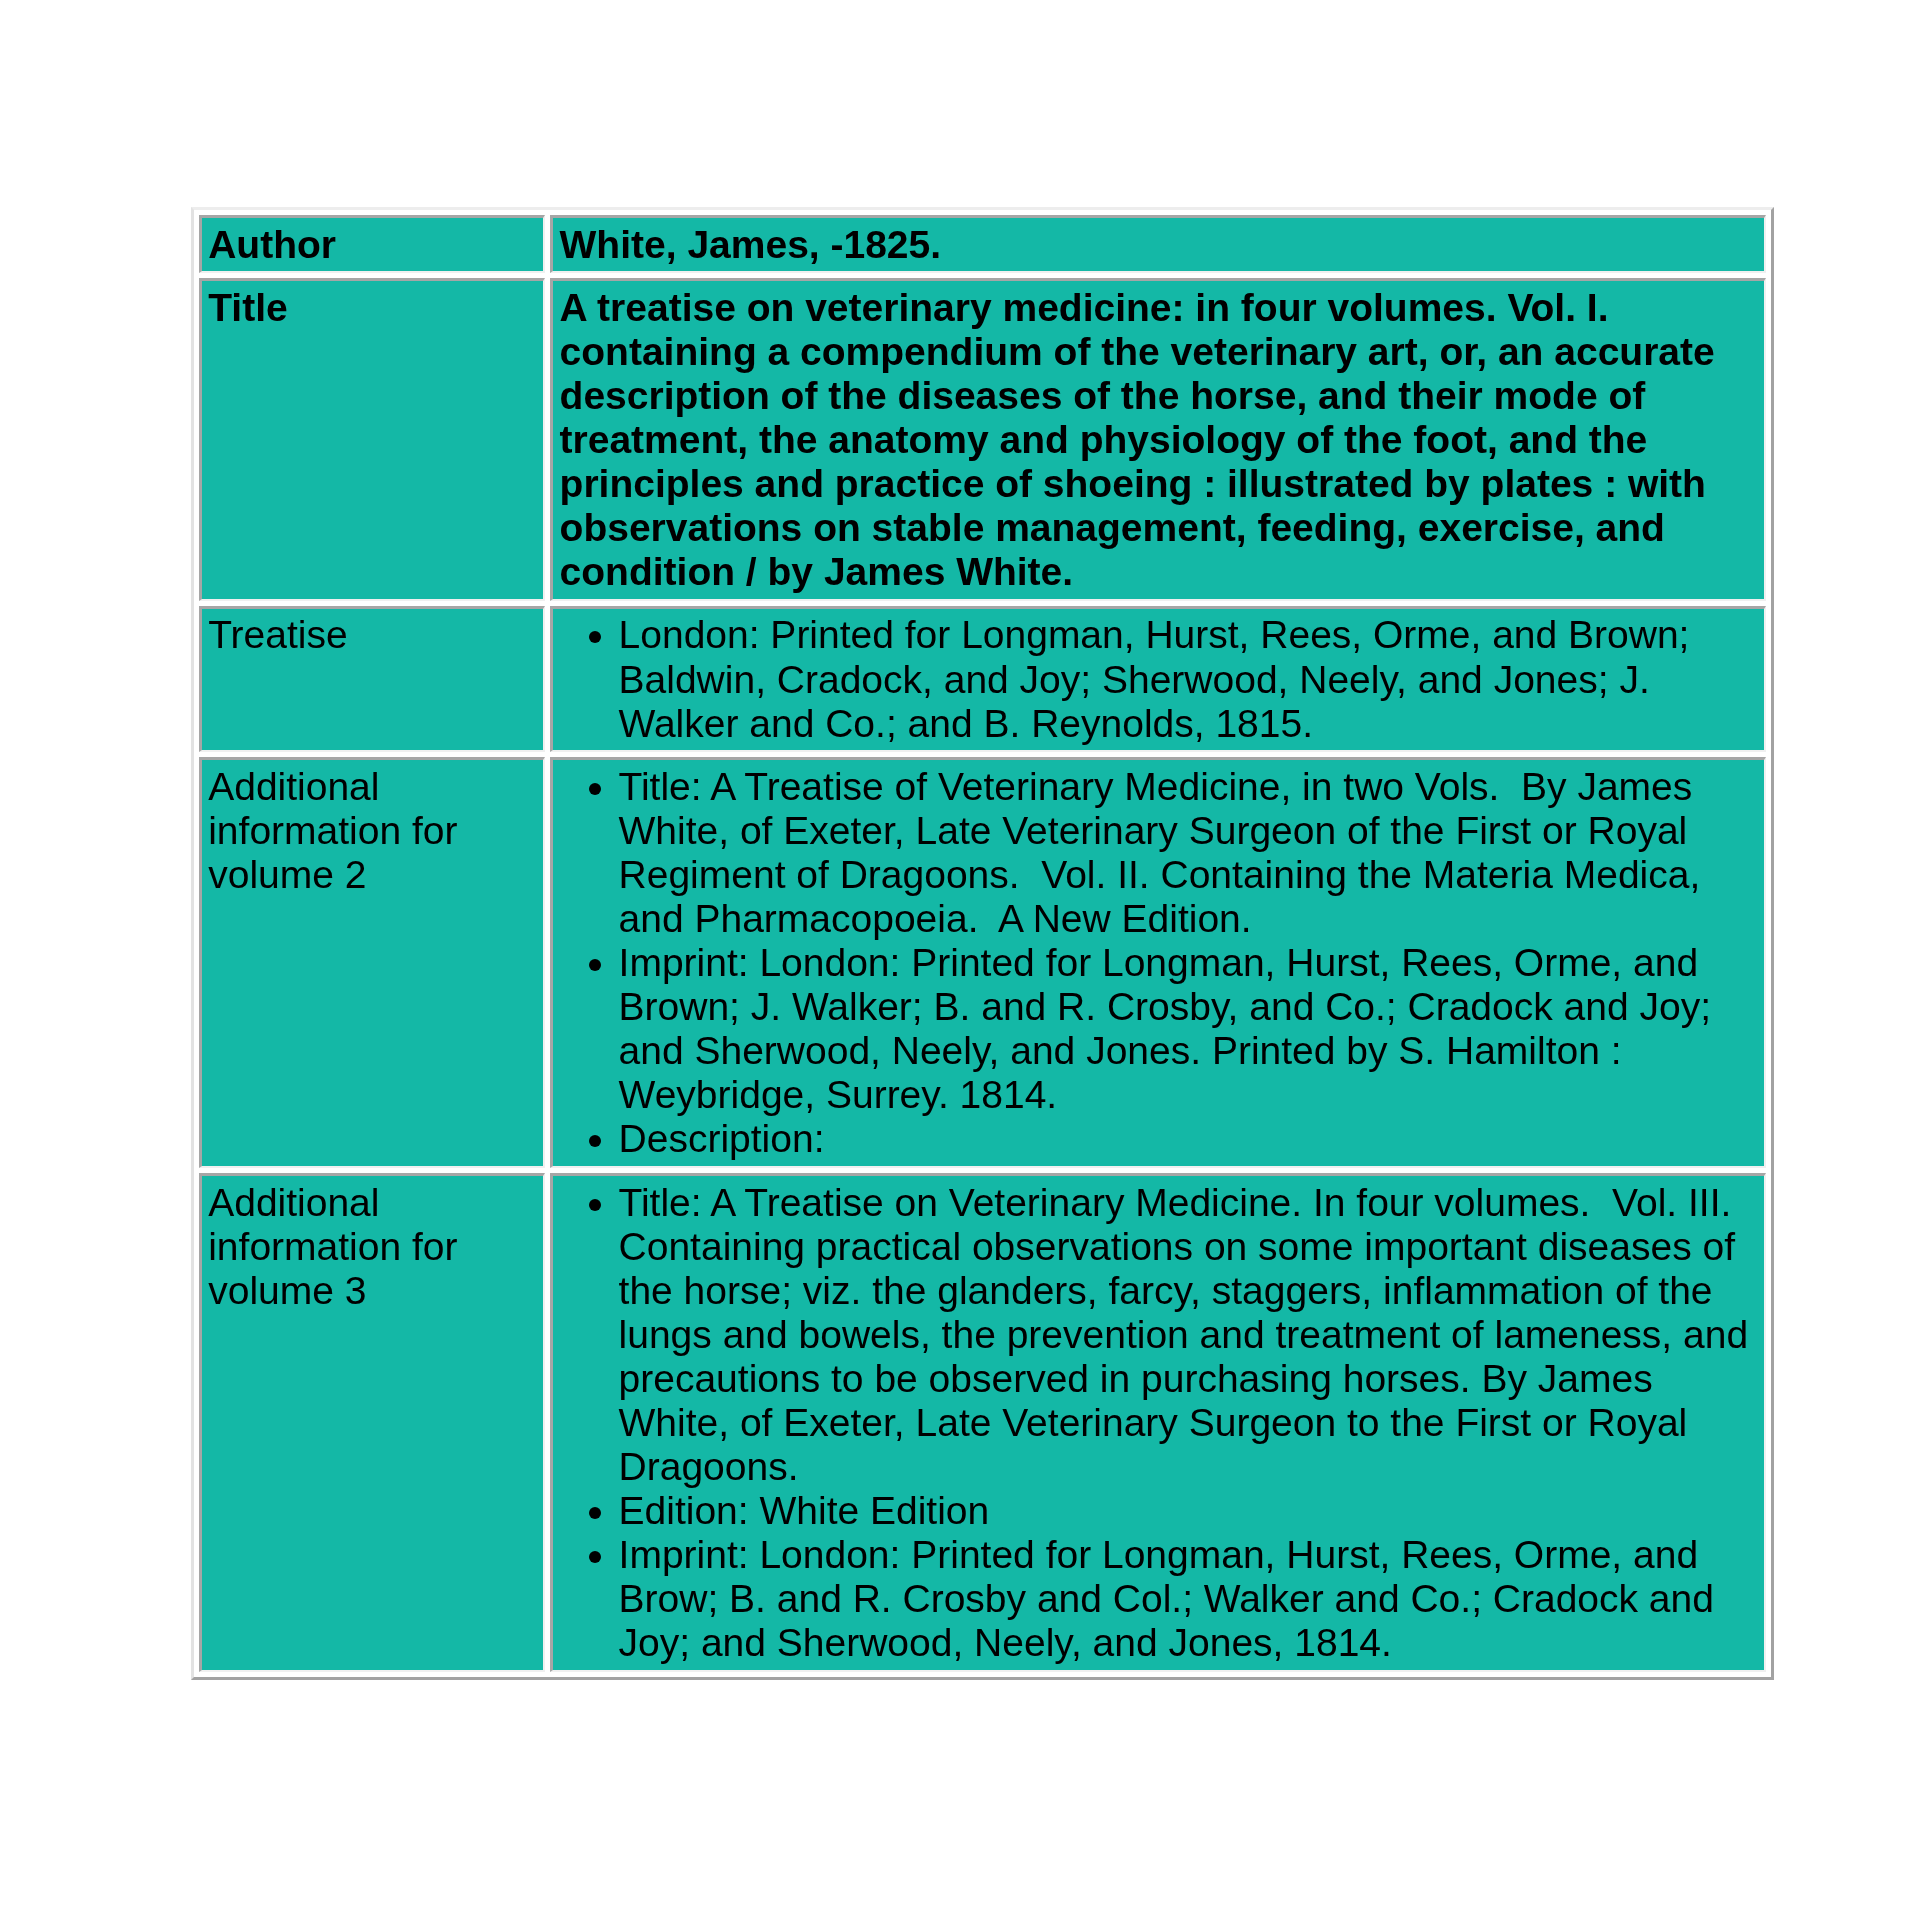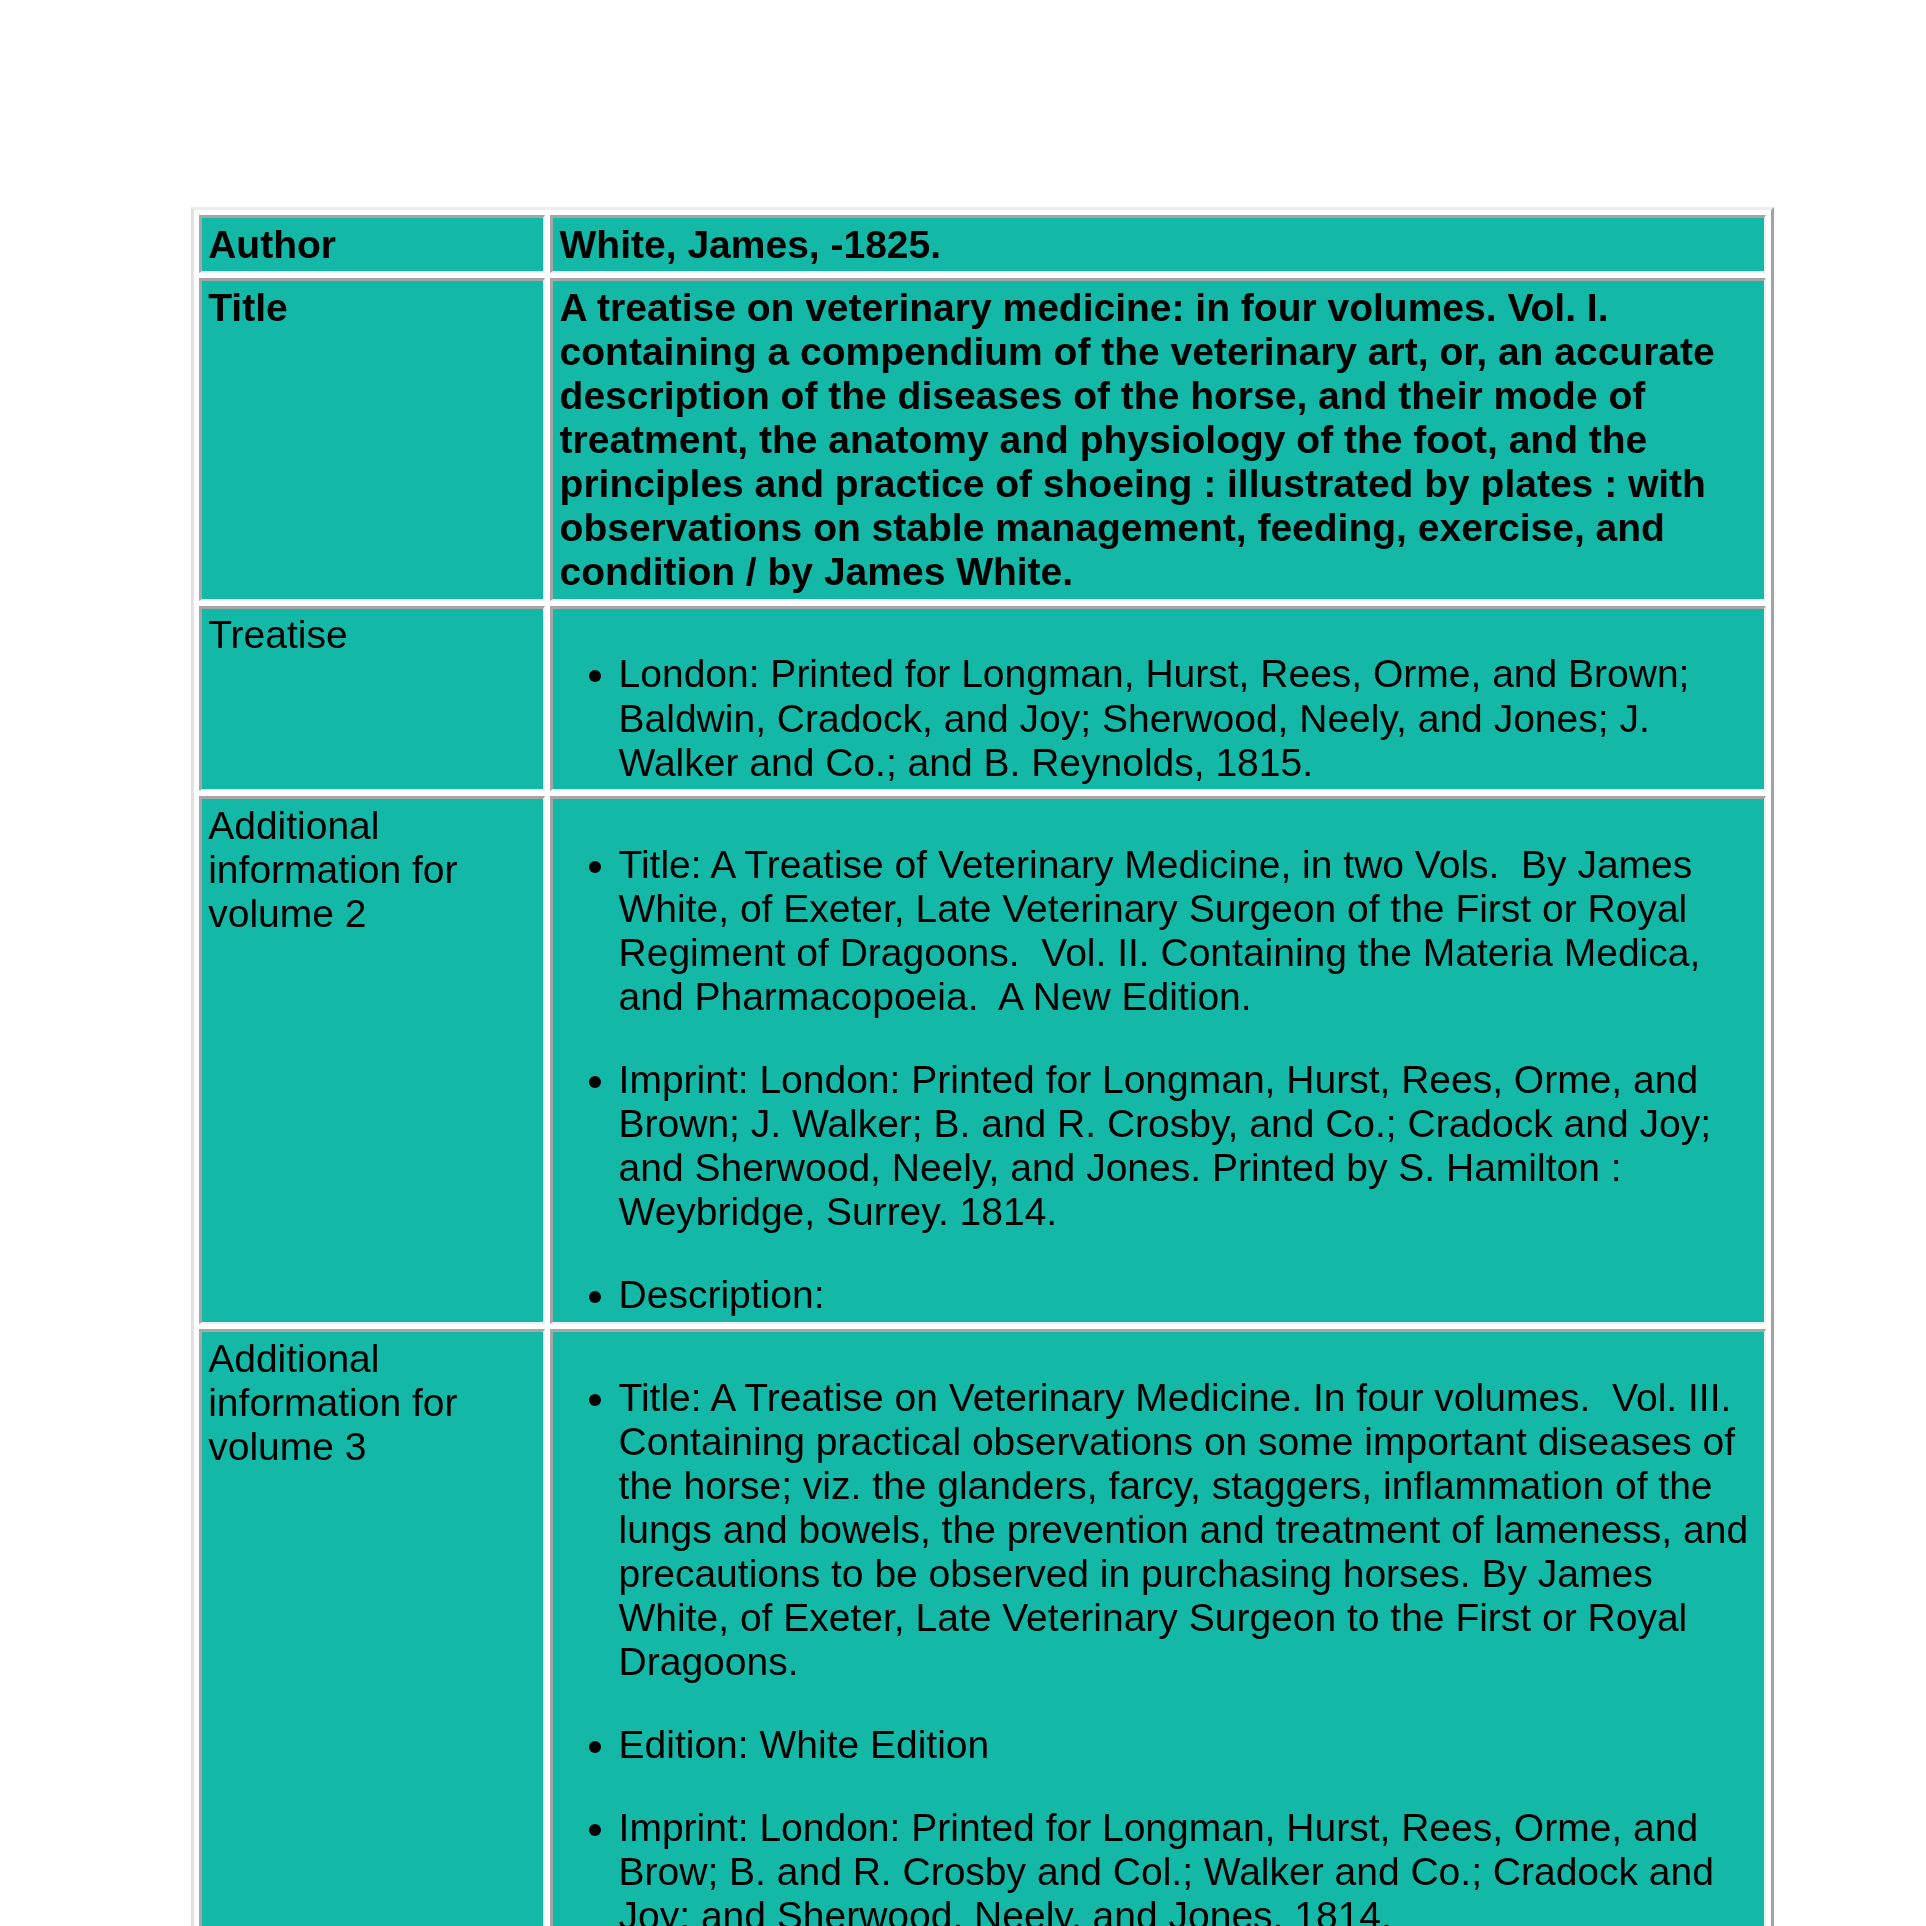--- a/index.html
+++ b/index.html
@@ -49,21 +49,20 @@
     margin: 0;
     white-space: pre-wrap;
   }
   ul.cell-list {
     margin: 0;
     padding: 0 0 0 59px;
     list-style-type: disc;
   }
   ul.cell-list li {
     white-space: pre-wrap;
-    margin-top: 39px;
   }
 </style>
 </head>
 <body>
 
 <table class="record">
   <tbody>
     <tr class="bold-row">
       <td class="label-cell">
         <p class="cell-text">Author</p>

